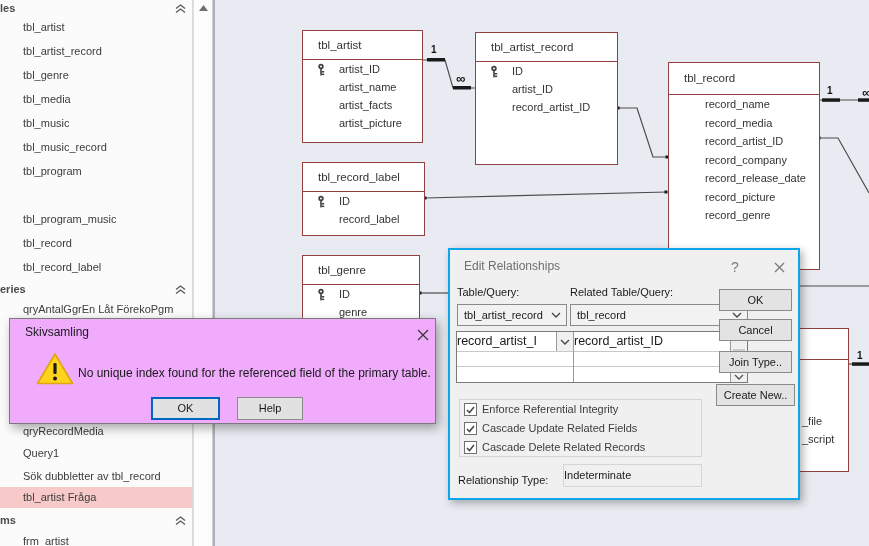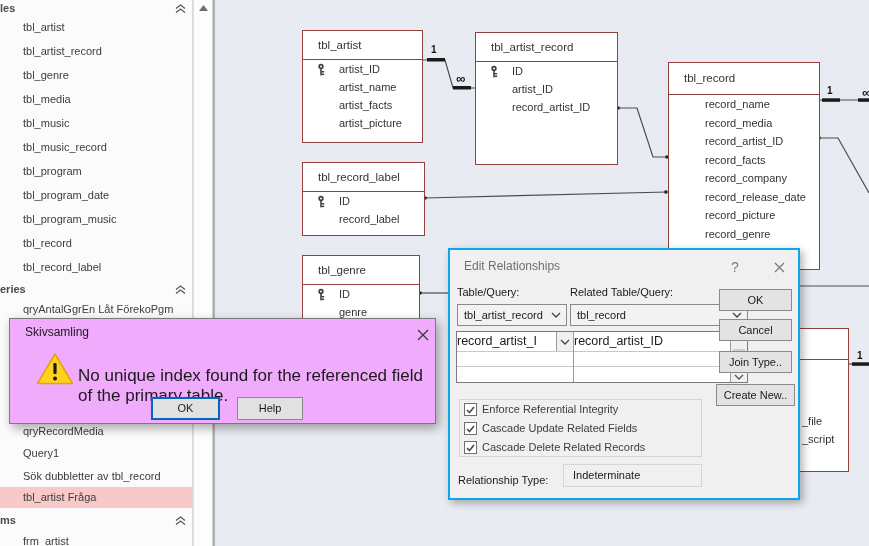--- a/index.html
+++ b/index.html
@@ -53,28 +53,28 @@
          display:flex;align-items:center;justify-content:center;}
   .gsbar{width:17px;height:100%;background:#f0f0f0;border-left:1px solid #9a9a9a;box-sizing:border-box;position:relative;}
   .gsup{position:absolute;top:2px;left:0;width:16px;display:flex;justify-content:center;}
   .gsth{position:absolute;top:17px;left:2px;width:12px;height:16px;background:#cdcdcd;}
   .gsdn{position:absolute;bottom:2px;left:0;width:16px;display:flex;justify-content:center;}
   .grp{position:absolute;left:9px;top:149px;width:243px;height:58px;border:1px solid #d5d5d5;box-sizing:border-box;}
   .cbrow{position:absolute;left:4px;height:15px;display:flex;align-items:flex-start;}
   .cbx{width:13px;height:13px;background:#fff;border:1px solid #707070;box-sizing:border-box;margin-right:5px;
        display:flex;align-items:center;justify-content:center;}
   .indbox{position:absolute;left:113px;top:214px;width:139px;height:23px;border:1px solid #d5d5d5;
-          box-sizing:border-box;line-height:21px;padding-left:9px;font-size:11px;color:#1a1a1a;}
+          box-sizing:border-box;line-height:21px;font-size:11px;color:#1a1a1a;}
   .ebtn{position:absolute;width:73px;height:22px;background:#e3e3e3;border:1px solid #8a8a8a;box-sizing:border-box;
         text-align:center;line-height:20px;font-size:11px;color:#1a1a1a;}
   
   .mdlg{background:#f0abfc;border:1px solid #7a7a7a;box-shadow:3px 4px 10px rgba(0,0,0,.35);z-index:6;}
   .mdlg .ttl{position:absolute;left:15px;top:6px;font-size:12px;color:#1a1a1a;}
   .mclose{position:absolute;left:400px;top:4px;width:26px;height:24px;display:flex;align-items:center;justify-content:center;}
-  .mmsg{position:absolute;left:68px;top:47px;width:356px;font-size:17px;color:#1a1a1a;}
+  .mmsg{position:absolute;left:68px;top:47px;width:356px;font-size:12px;color:#1a1a1a;}
   .mbtn{position:absolute;width:69px;height:23px;background:#e1e1e1;border:1px solid #8a8a8a;box-sizing:border-box;
         text-align:center;line-height:20px;font-size:11px;color:#1a1a1a;}
   .mbtn.focus{border:2px solid #0067c0;line-height:19px;}
   .warn{position:absolute;left:26px;top:33px;}
 </style>
 </head>
 <body>
 
 <div class="scr">
 
@@ -169,21 +169,20 @@
           </g>
         </svg><span>ID</span></div>
     <div class="fld"><span>genre</span></div>
   </div>
 
   <div class="tbl rec" style="left:668px;top:62px;width:152px;height:208px">
     <div class="hd">tbl_record</div>
     <div class="fld"><span>record_name</span></div>
     <div class="fld"><span>record_media</span></div>
     <div class="fld"><span>record_artist_ID</span></div>
-    <div class="fld"><span>record_facts</span></div>
     <div class="fld"><span>record_company</span></div>
     <div class="fld"><span>record_release_date</span></div>
     <div class="fld"><span>record_picture</span></div>
     <div class="fld"><span>record_genre</span></div>
   </div>
 
   <div class="tbl part" style="left:798px;top:328px;width:51px;height:144px">
     <div class="hd"></div>
     <span style="position:absolute;left:3px;top:86px;color:#333">_file</span>
     <span style="position:absolute;left:3px;top:104px;color:#333">_script</span>
@@ -197,21 +196,20 @@
             <path d="M1 8.5 L5.5 5 L10 8.5"></path>
           </g>
         </svg></div>
     <div class="nav-row" style="top:16px">tbl_artist</div>
     <div class="nav-row" style="top:40px">tbl_artist_record</div>
     <div class="nav-row" style="top:64px">tbl_genre</div>
     <div class="nav-row" style="top:88px">tbl_media</div>
     <div class="nav-row" style="top:112px">tbl_music</div>
     <div class="nav-row" style="top:136px">tbl_music_record</div>
     <div class="nav-row" style="top:160px">tbl_program</div>
-    <div class="nav-row" style="top:184px">tbl_program_date</div>
     <div class="nav-row" style="top:208px">tbl_program_music</div>
     <div class="nav-row" style="top:232px">tbl_record</div>
     <div class="nav-row" style="top:256px">tbl_record_label</div>
     <div class="nav-hd" style="top:281px"><span>eries</span>
       <svg class="chev" width="11" height="9">
           <g stroke="#5a5a5a" stroke-width="1.3" fill="none">
             <path d="M1 4.5 L5.5 1 L10 4.5"></path>
             <path d="M1 8.5 L5.5 5 L10 8.5"></path>
           </g>
         </svg></div>

